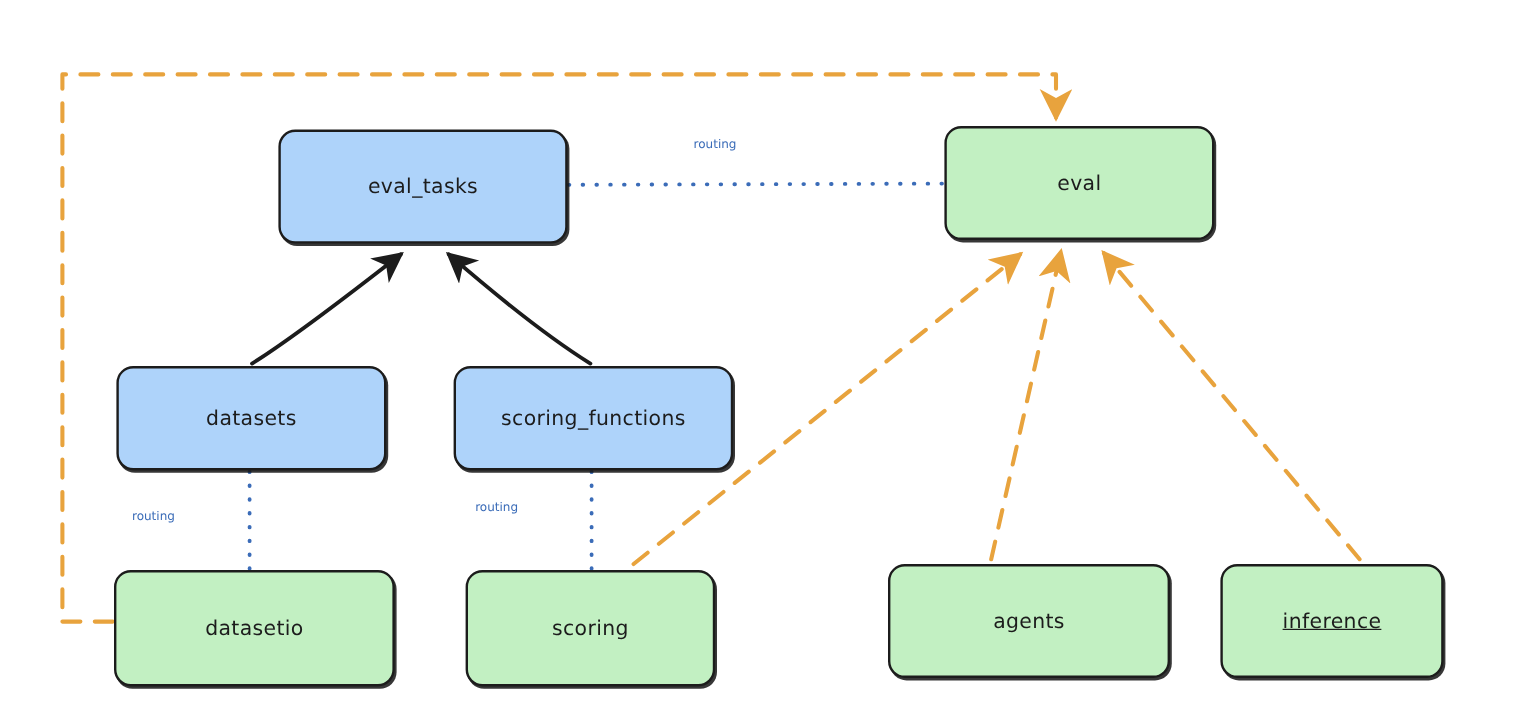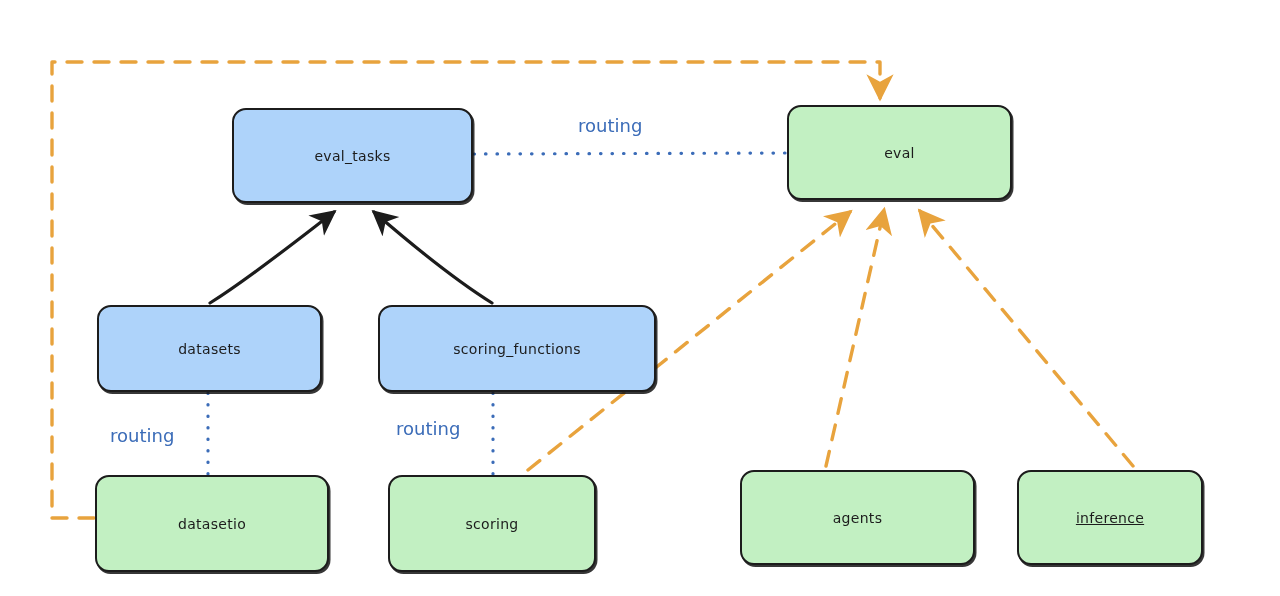--- a/index.html
+++ b/index.html
@@ -26,31 +26,31 @@
   }
   .node {
     position: absolute;
     box-sizing: border-box;
     border: 2.5px solid #1c1c1c;
     border-radius: 14px;
     display: flex;
     align-items: center;
     justify-content: center;
     font-family: "DejaVu Sans", sans-serif;
-    font-size: 14px;
+    font-size: 17px;
     color: #1c1c1c;
     letter-spacing: 0.3px;
     box-shadow: 1.5px 2px 0 rgba(20,20,20,0.85);
   }
   .node.blue { background: #aed3fa; }
   .node.green { background: #c2f0c2; }
   .edge-label {
     position: absolute;
     font-family: "DejaVu Sans", sans-serif;
-    font-size: 18px;
+    font-size: 10px;
     color: #3b6cb8;
     white-space: nowrap;
   }
 </style>
 </head>
 <body>
 
 <div id="canvas">
 
   <svg id="edges" viewBox="0 0 1280 596" xmlns="http://www.w3.org/2000/svg">
@@ -87,21 +87,21 @@
   </div>
 
   <div class="node blue" style="left:97px; top:305px; width:225px; height:87px;">
     <span>datasets</span>
   </div>
 
   <div class="node green" style="left:787px; top:105px; width:225px; height:95px;">
     <span>eval</span>
   </div>
 
-  <div class="node blue" style="left:378px; top:305px; width:278px; height:87px;">
+  <div class="node blue" style="left:378px; top:305px; width:233px; height:87px;">
     <span>scoring_functions</span>
   </div>
 
   <div class="node green" style="left:95px; top:475px; width:234px; height:97px;">
     <span>datasetio</span>
   </div>
 
   <div class="node green" style="left:388px; top:475px; width:208px; height:97px;">
     <span>scoring</span>
   </div>

